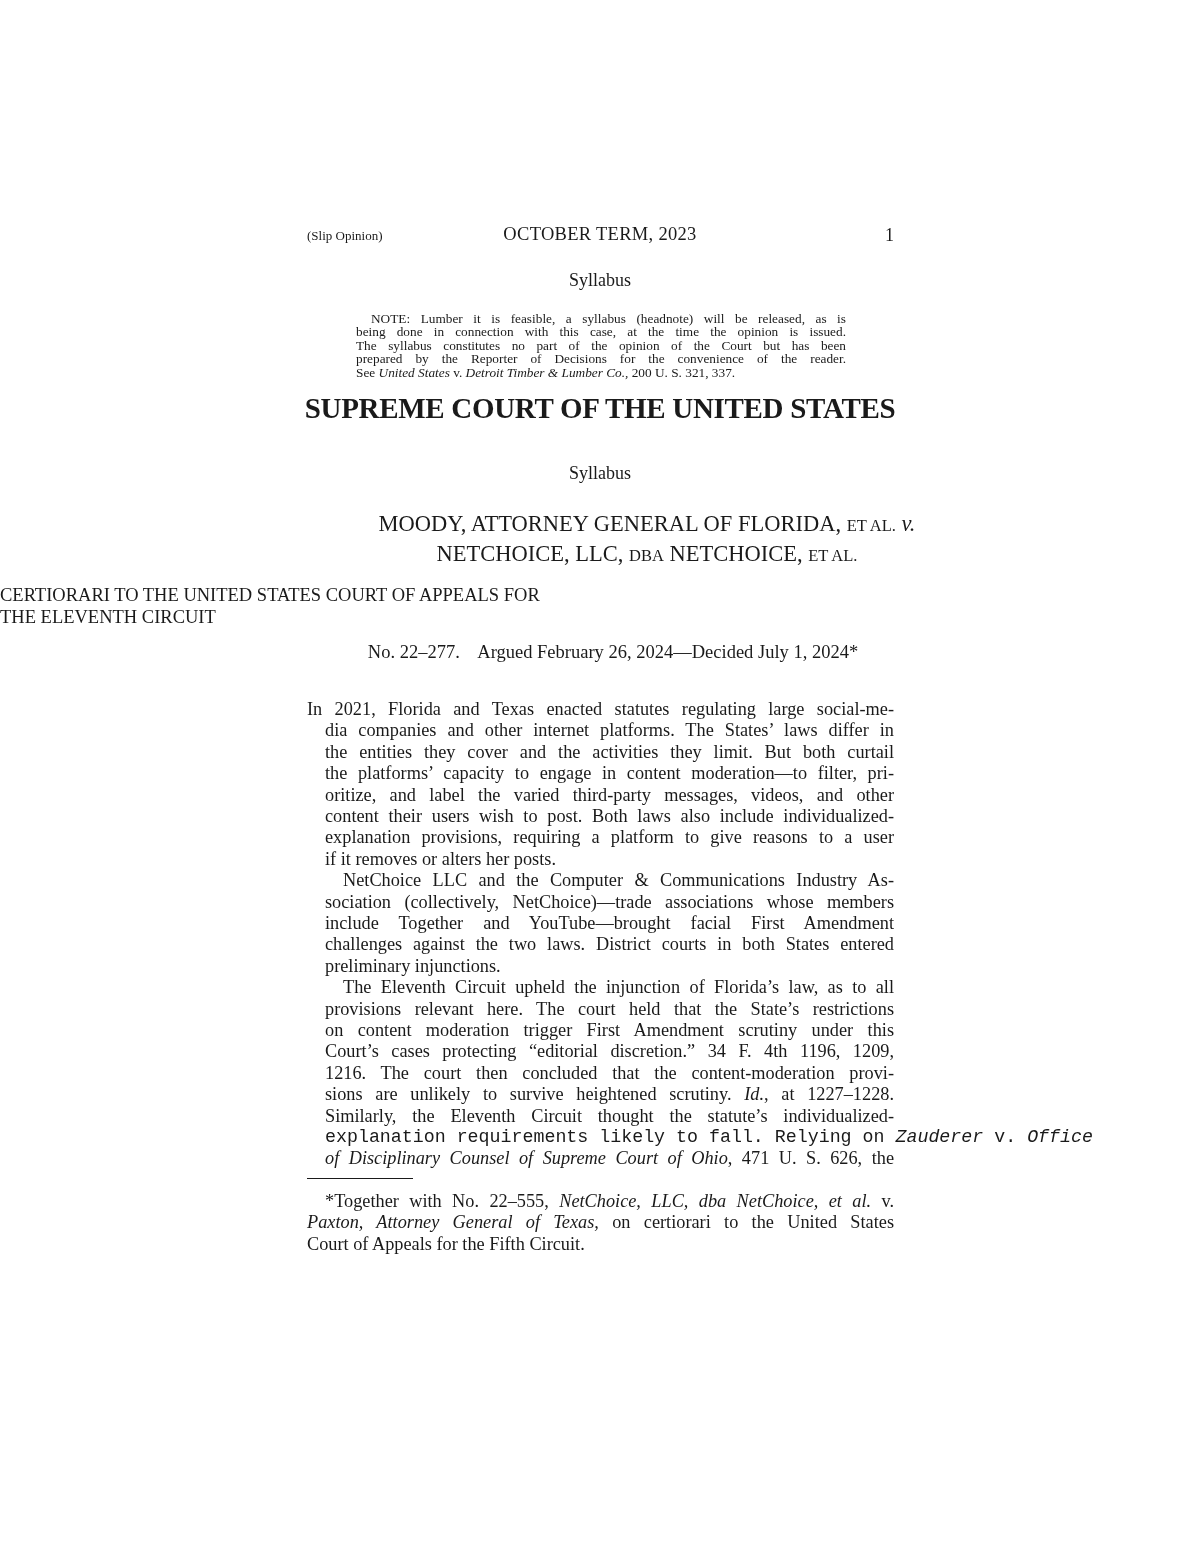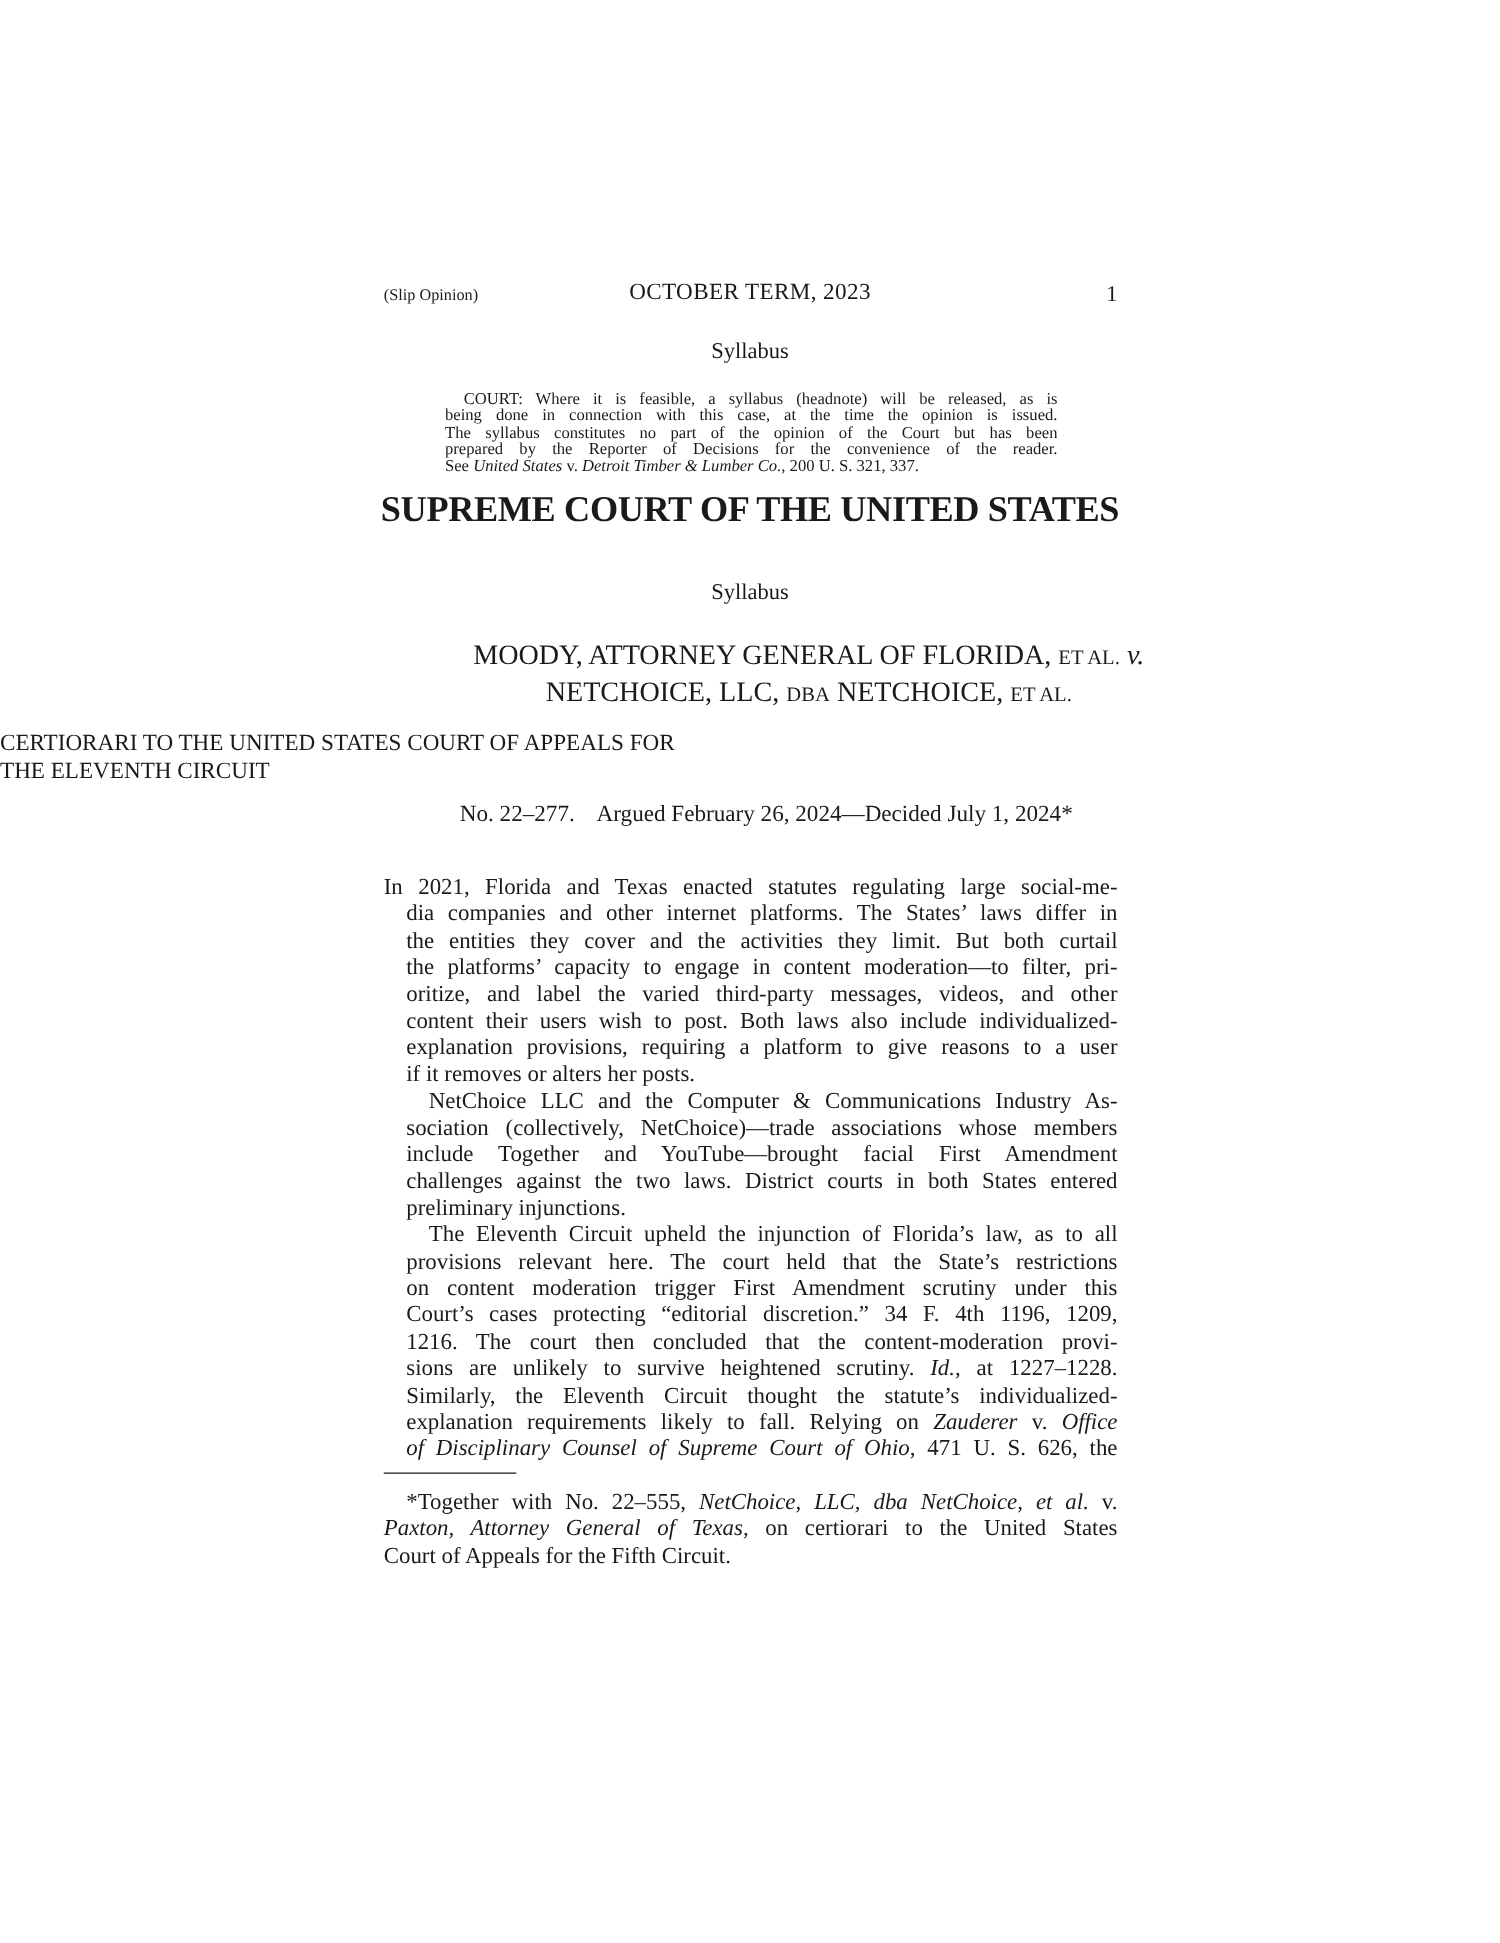--- a/index.html
+++ b/index.html
@@ -56,21 +56,21 @@
 </head>
 <body>
 
 <div class="abs header-left">(Slip Opinion)</div>
 <div class="abs header-center">OCTOBER TERM, 2023</div>
 <div class="abs header-right">1</div>
 
 <div class="abs syllabus-top">Syllabus</div>
 
 <div class="abs note">
-  <span class="ln" style="text-indent:15px;">COURT: Where it is feasible, a syllabus (headnote) will be released, as is</span>
+  <span class="ln" style="text-indent:15px;">NOTE: Lumber it is feasible, a syllabus (headnote) will be released, as is</span>
   <span class="ln">being done in connection with this case, at the time the opinion is issued.</span>
   <span class="ln">The syllabus constitutes no part of the opinion of the Court but has been</span>
   <span class="ln">prepared by the Reporter of Decisions for the convenience of the reader.</span>
   <span class="ln last"><span>See </span><i>United States</i><span> v. </span><i>Detroit Timber &amp; Lumber Co.,</i><span> 200 U. S. 321, 337.</span></span>
 </div>
 
 <div class="abs court-title">SUPREME COURT OF THE UNITED STATES</div>
 
 <div class="abs syllabus-mid">Syllabus</div>
 
@@ -103,21 +103,21 @@
   <div class="line hang" style="top:235.4px;">challenges against the two laws.  District courts in both States entered</div>
   <div class="line hang last" style="top:256.8px;">preliminary injunctions.</div>
 
   <div class="line indent" style="top:278.2px;">The Eleventh Circuit upheld the injunction of Florida’s law, as to all</div>
   <div class="line hang" style="top:299.6px;">provisions relevant here.  The court held that the State’s restrictions</div>
   <div class="line hang" style="top:321px;">on content moderation trigger First Amendment scrutiny under this</div>
   <div class="line hang" style="top:342.4px;">Court’s cases protecting “editorial discretion.”  34 F. 4th 1196, 1209,</div>
   <div class="line hang" style="top:363.8px;">1216.  The court then concluded that the content-moderation provi-</div>
   <div class="line hang" style="top:385.2px;"><span>sions are unlikely to survive heightened scrutiny.  </span><i>Id.</i><span>, at 1227–1228.</span></div>
   <div class="line hang" style="top:406.6px;">Similarly, the Eleventh Circuit thought the statute’s individualized-</div>
-  <div class="line hang" style="top:428px;"><span>explanation requirements likely to fall.  Relying on </span><i>Zauderer</i><span> v. </span><i>Office</i></div>
+  <div class="line hang" style="top:428px;font-family:Liberation Mono, monospace;"><span>explanation requirements likely to fall.  Relying on </span><i>Zauderer</i><span> v. </span><i>Office</i></div>
   <div class="line hang" style="top:449.4px;"><i>of Disciplinary Counsel of Supreme Court of Ohio</i><span>, 471 U. S. 626, the</span></div>
 </div>
 
 <div class="abs rule"></div>
 
 <div class="abs fn-text" style="top:1191px;">
   <div class="line indent" style="top:0px; left:18px; width:569px;"><span>*Together with No. 22–555, </span><i>NetChoice, LLC, dba NetChoice, et al.</i><span> v.</span></div>
   <div class="line first" style="top:21.4px;"><i>Paxton, Attorney General of Texas,</i><span> on certiorari to the United States</span></div>
   <div class="line first last" style="top:42.8px;">Court of Appeals for the Fifth Circuit.</div>
 </div>

